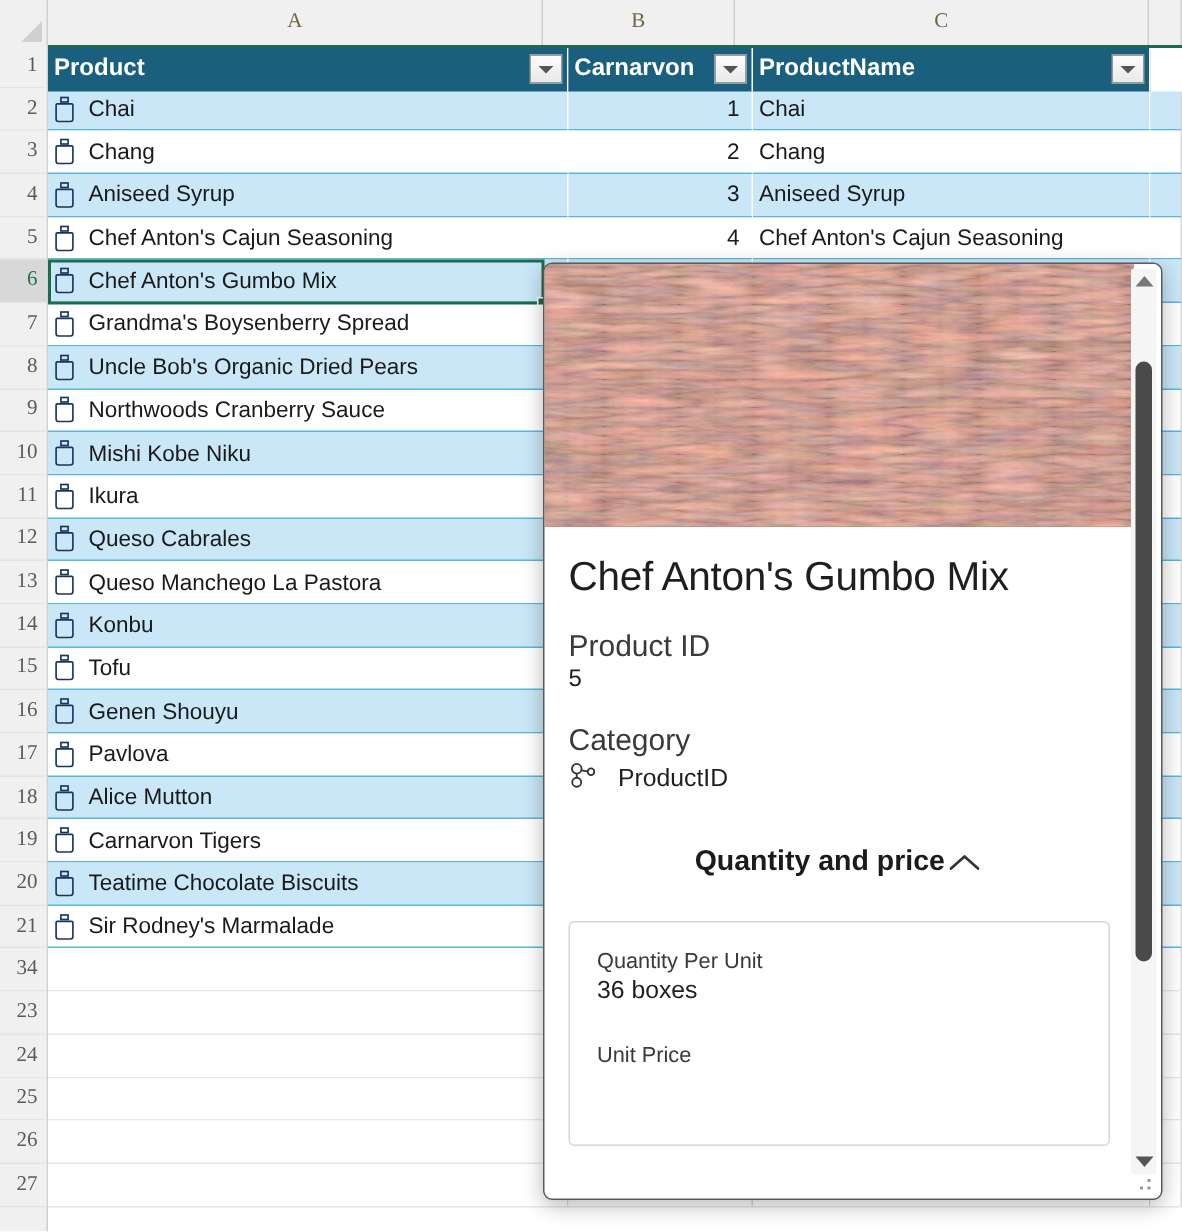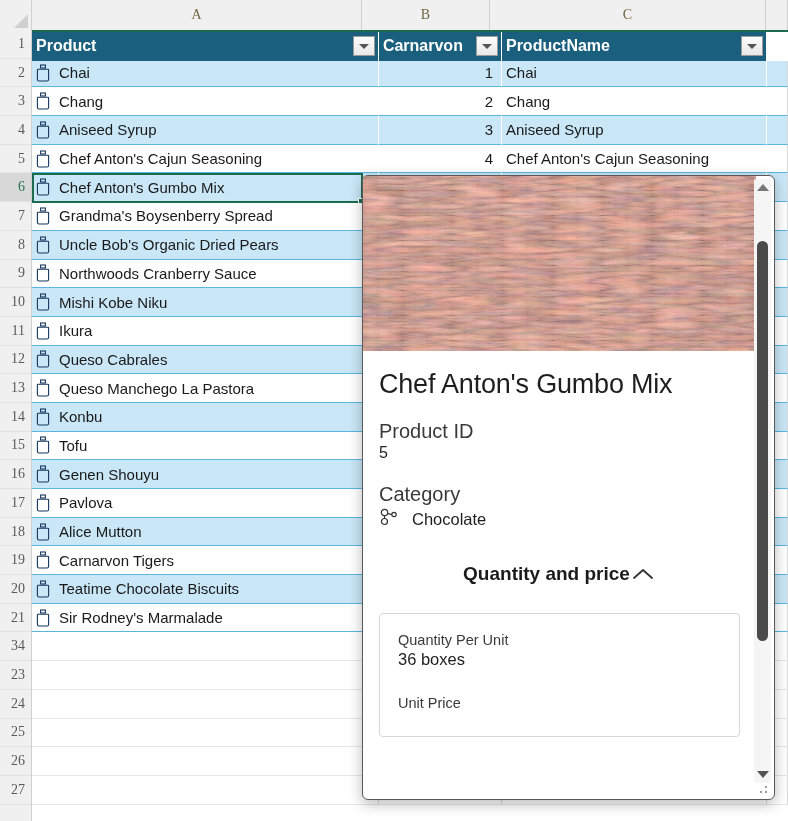--- a/index.html
+++ b/index.html
@@ -253,21 +253,21 @@
     color: #1b1b1b;
   }
   .chev {
     width: 26px; height: 26px;
     display: flex; align-items: center; justify-content: center;
   }
   .subcard {
     border: 1px solid #d6d6d6;
     border-radius: 4px;
     padding: 18px 18px 2px 18px;
-    height: 124px;
+    height: 150px;
     overflow: hidden;
   }
   .sub-label {
     font-size: 14.5px;
     color: #3a3a3a;
     margin-bottom: 2px;
   }
   .sub-value {
     font-size: 16.5px;
     color: #1e1e1e;
@@ -756,21 +756,21 @@
         <div class="cat-row">
           <span>
             <svg width="20" height="20" viewBox="0 0 20 20">
               <circle cx="5.5" cy="5.5" r="3.2" fill="none" stroke="#333" stroke-width="1.2"></circle>
               <circle cx="5.5" cy="14.5" r="3.0" fill="none" stroke="#333" stroke-width="1.2"></circle>
               <circle cx="15" cy="7.5" r="2.2" fill="none" stroke="#333" stroke-width="1.2"></circle>
               <path d="M8.6 6.6 L12.8 7.3" stroke="#333" stroke-width="1.2" fill="none"></path>
               <path d="M5.5 8.7 L5.5 11.5" stroke="#333" stroke-width="1.2" fill="none"></path>
             </svg>
           </span>
-          <span class="cat-name">Chocolate</span>
+          <span class="cat-name">ProductID</span>
         </div>
 
         <div class="section-head">
           <span class="section-title">Quantity and price</span>
           <span class="chev">
             <svg width="24" height="16" viewBox="0 0 24 16">
               <path d="M3 12 L12 4 L21 12" fill="none" stroke="#333" stroke-width="1.8" stroke-linecap="round" stroke-linejoin="round"></path>
             </svg>
           </span>
         </div>

